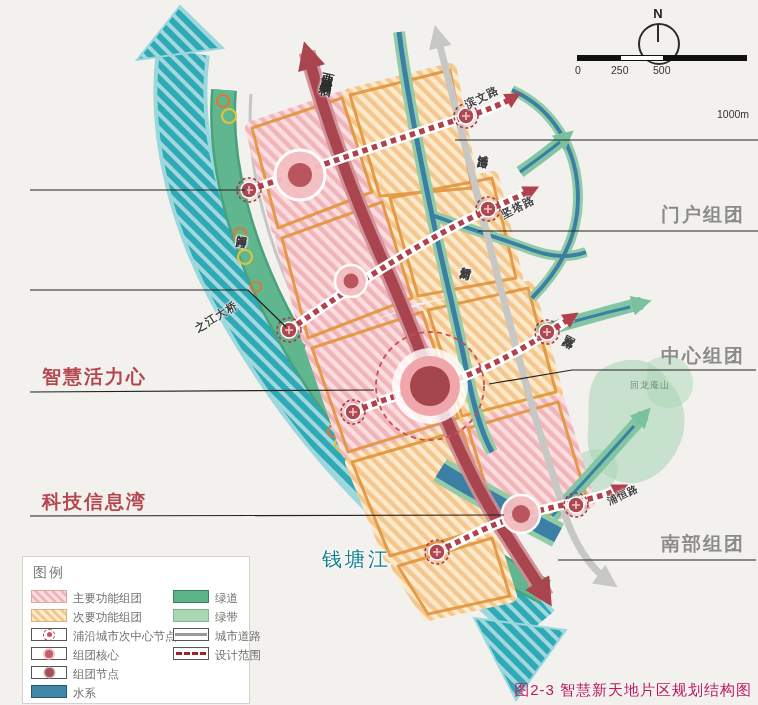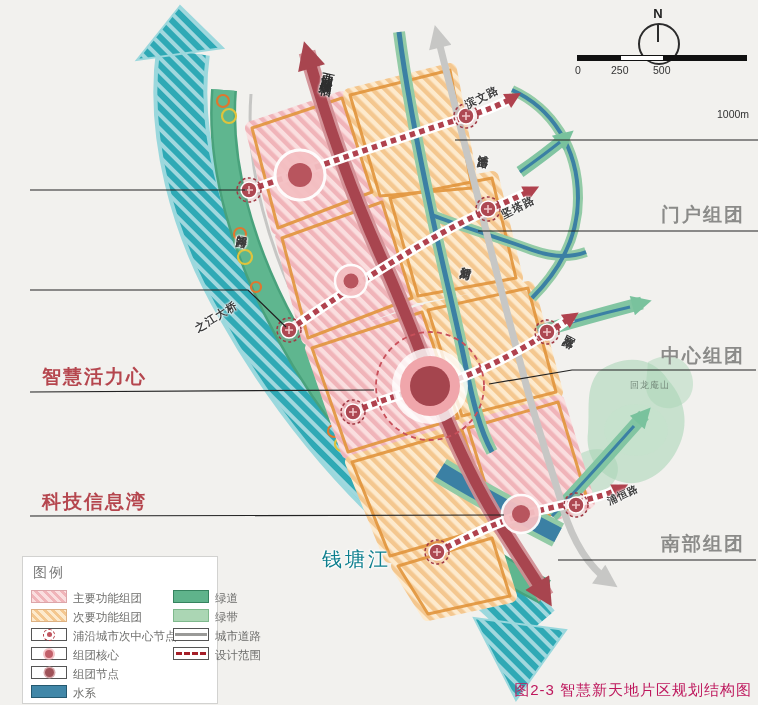--- a/index.html
+++ b/index.html
@@ -28,21 +28,21 @@
   .compass .needle{position:absolute;left:50%;top:19px;width:2px;height:17px;background:#2c2c2c;transform:translateX(-50%);}
   
   .scalebar{position:absolute;left:575px;top:53px;width:176px;height:26px;}
   .scalebar .bar{position:absolute;left:2px;top:2px;width:168px;height:4px;border:1px solid #111;
                  display:flex;}
   .scalebar .seg1{width:43px;background:#111;}
   .scalebar .seg2{width:42px;background:#fff;}
   .scalebar .seg3{width:83px;background:#111;}
   .scalebar .tick{position:absolute;top:11px;font-size:10.5px;color:#333;}
   
-  .legend{position:absolute;left:22px;top:556px;width:196px;height:148px;background:#fff;
+  .legend{position:absolute;left:22px;top:556px;width:228px;height:148px;background:#fff;
           border:1px solid #d2d2d0;box-sizing:border-box;}
   .legend .title{position:absolute;left:10px;top:7px;font-size:14px;color:#777;letter-spacing:2px;}
   .lg-item{position:absolute;height:14px;}
   .lg-sw{position:absolute;left:0;top:0;width:36px;height:13px;box-sizing:border-box;}
   .lg-txt{position:absolute;left:42px;top:1px;font-size:11.5px;color:#6e6e6c;white-space:nowrap;}
   .sw-main{background:repeating-linear-gradient(45deg,#fadedf 0 3px,#f0b4b9 3px 6px);border:1px solid #dca6aa;}
   .sw-sec{background:repeating-linear-gradient(45deg,#fdeacd 0 3px,#f4c78f 3px 6px);border:1px solid #ddb183;}
   .sw-box{background:#fff;border:1px solid #555;display:flex;align-items:center;justify-content:center;}
   .sym-sub{width:10px;height:10px;border:1px dashed #b33640;border-radius:50%;
            display:flex;align-items:center;justify-content:center;}

